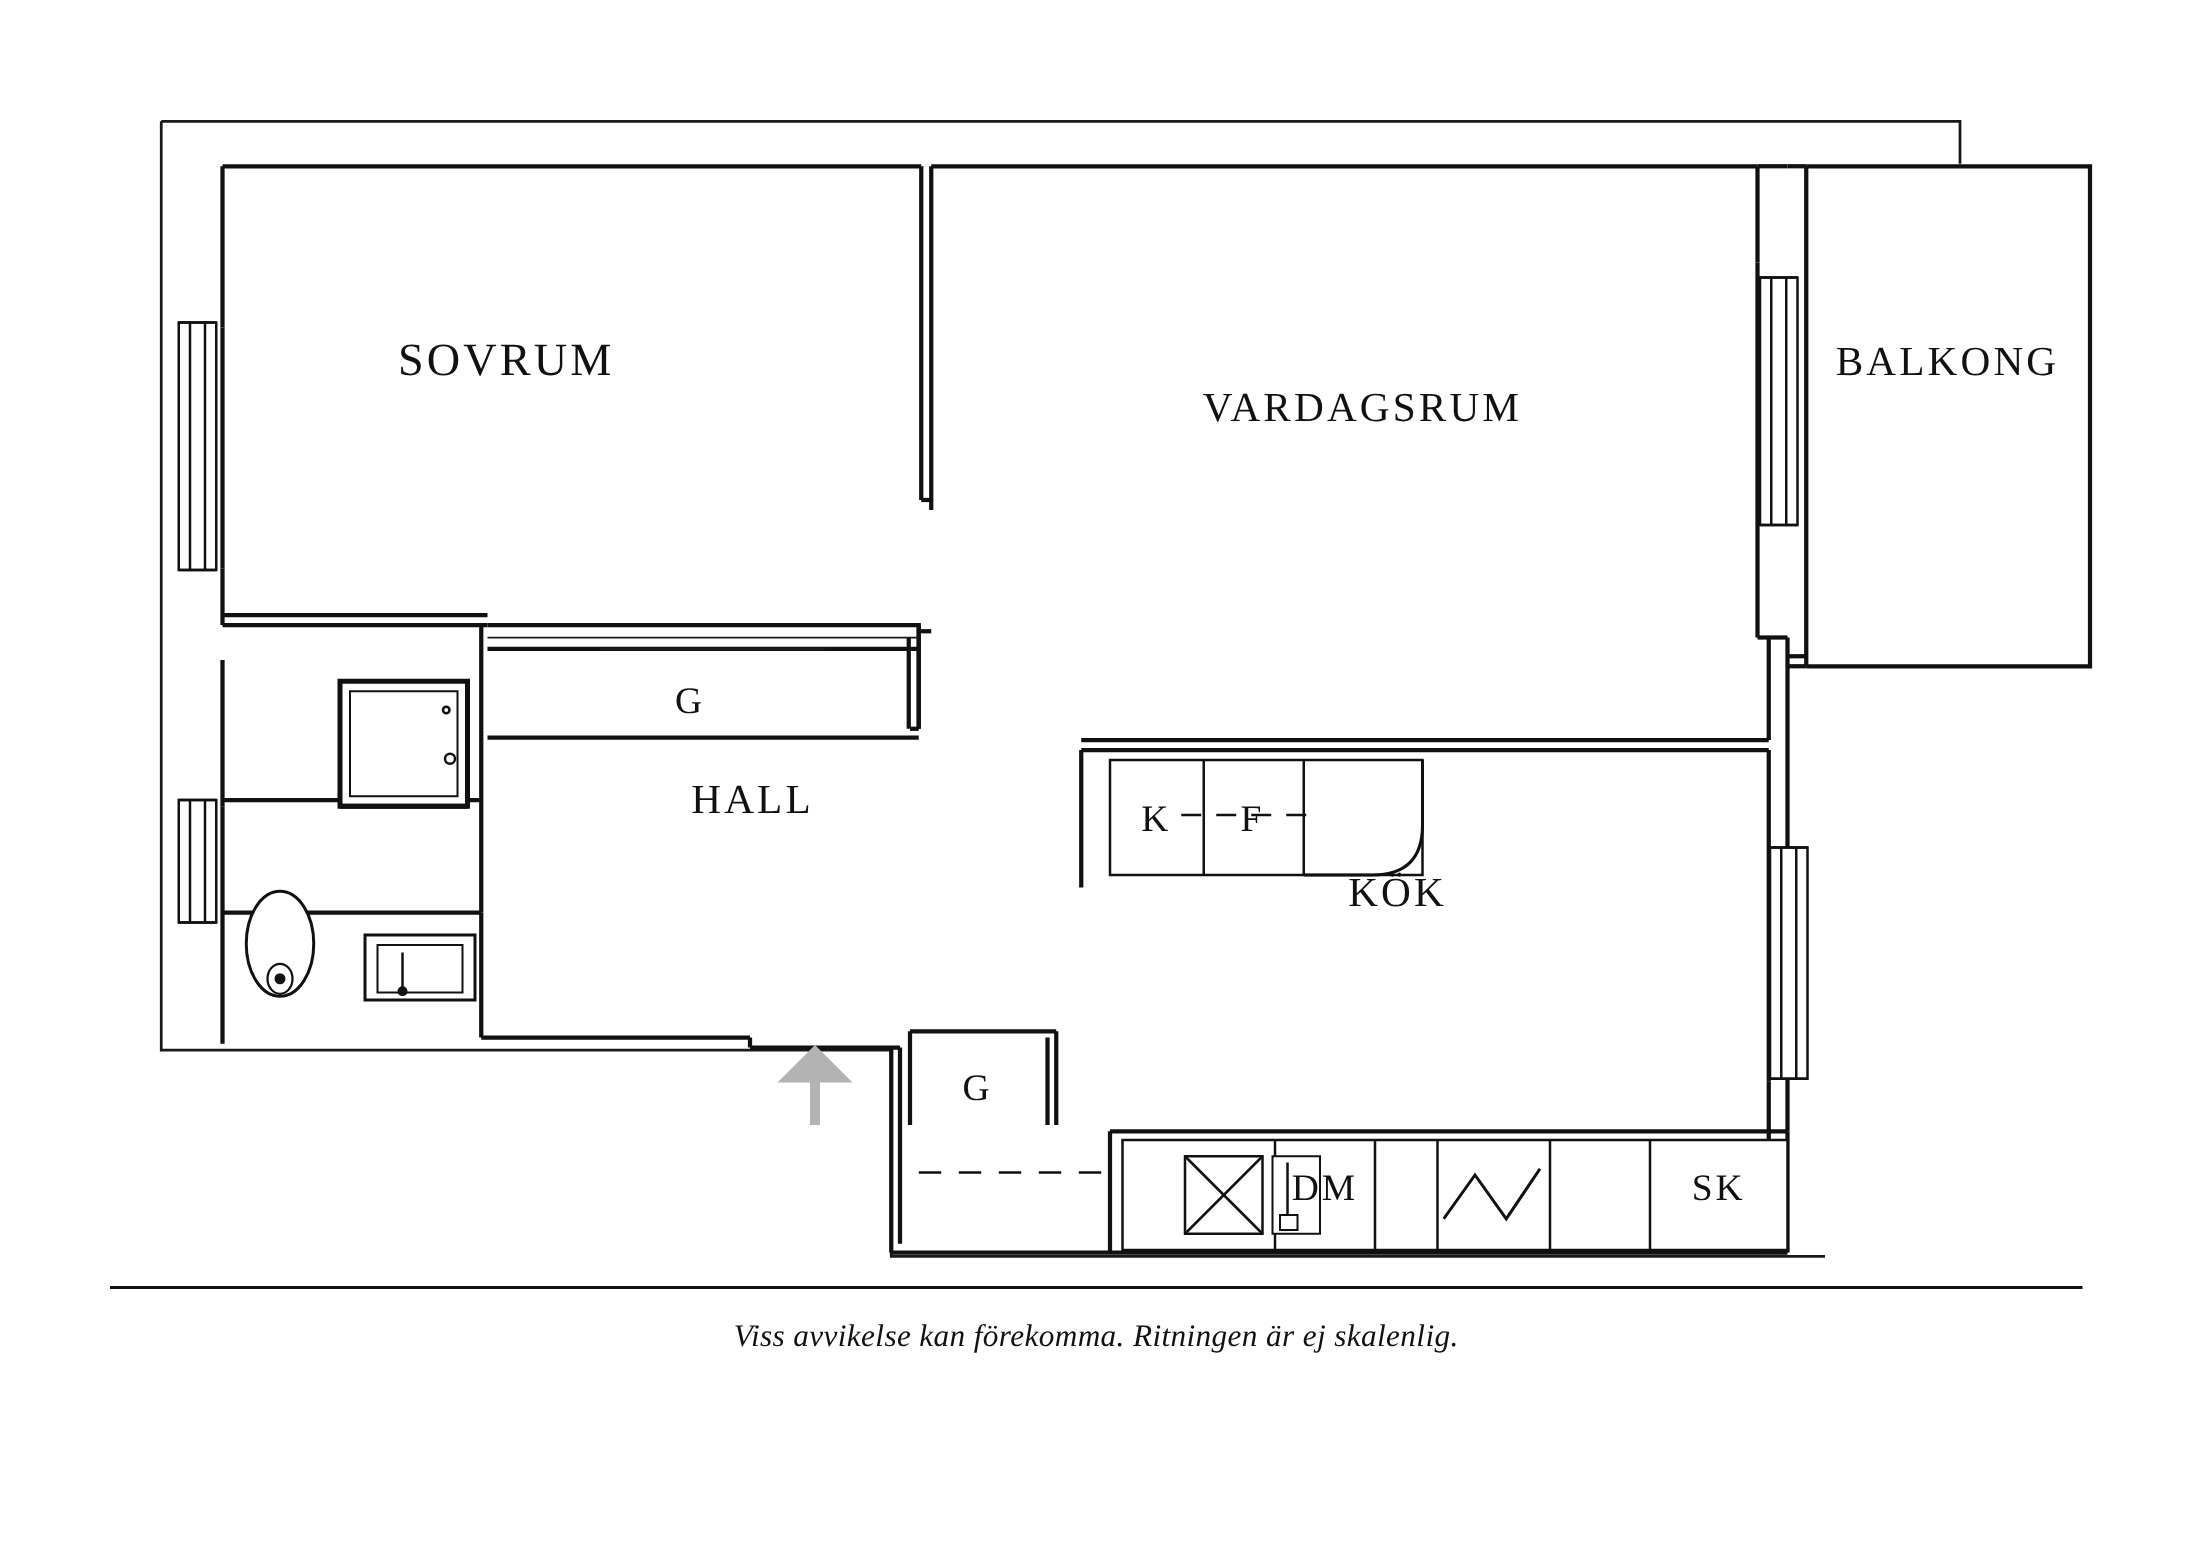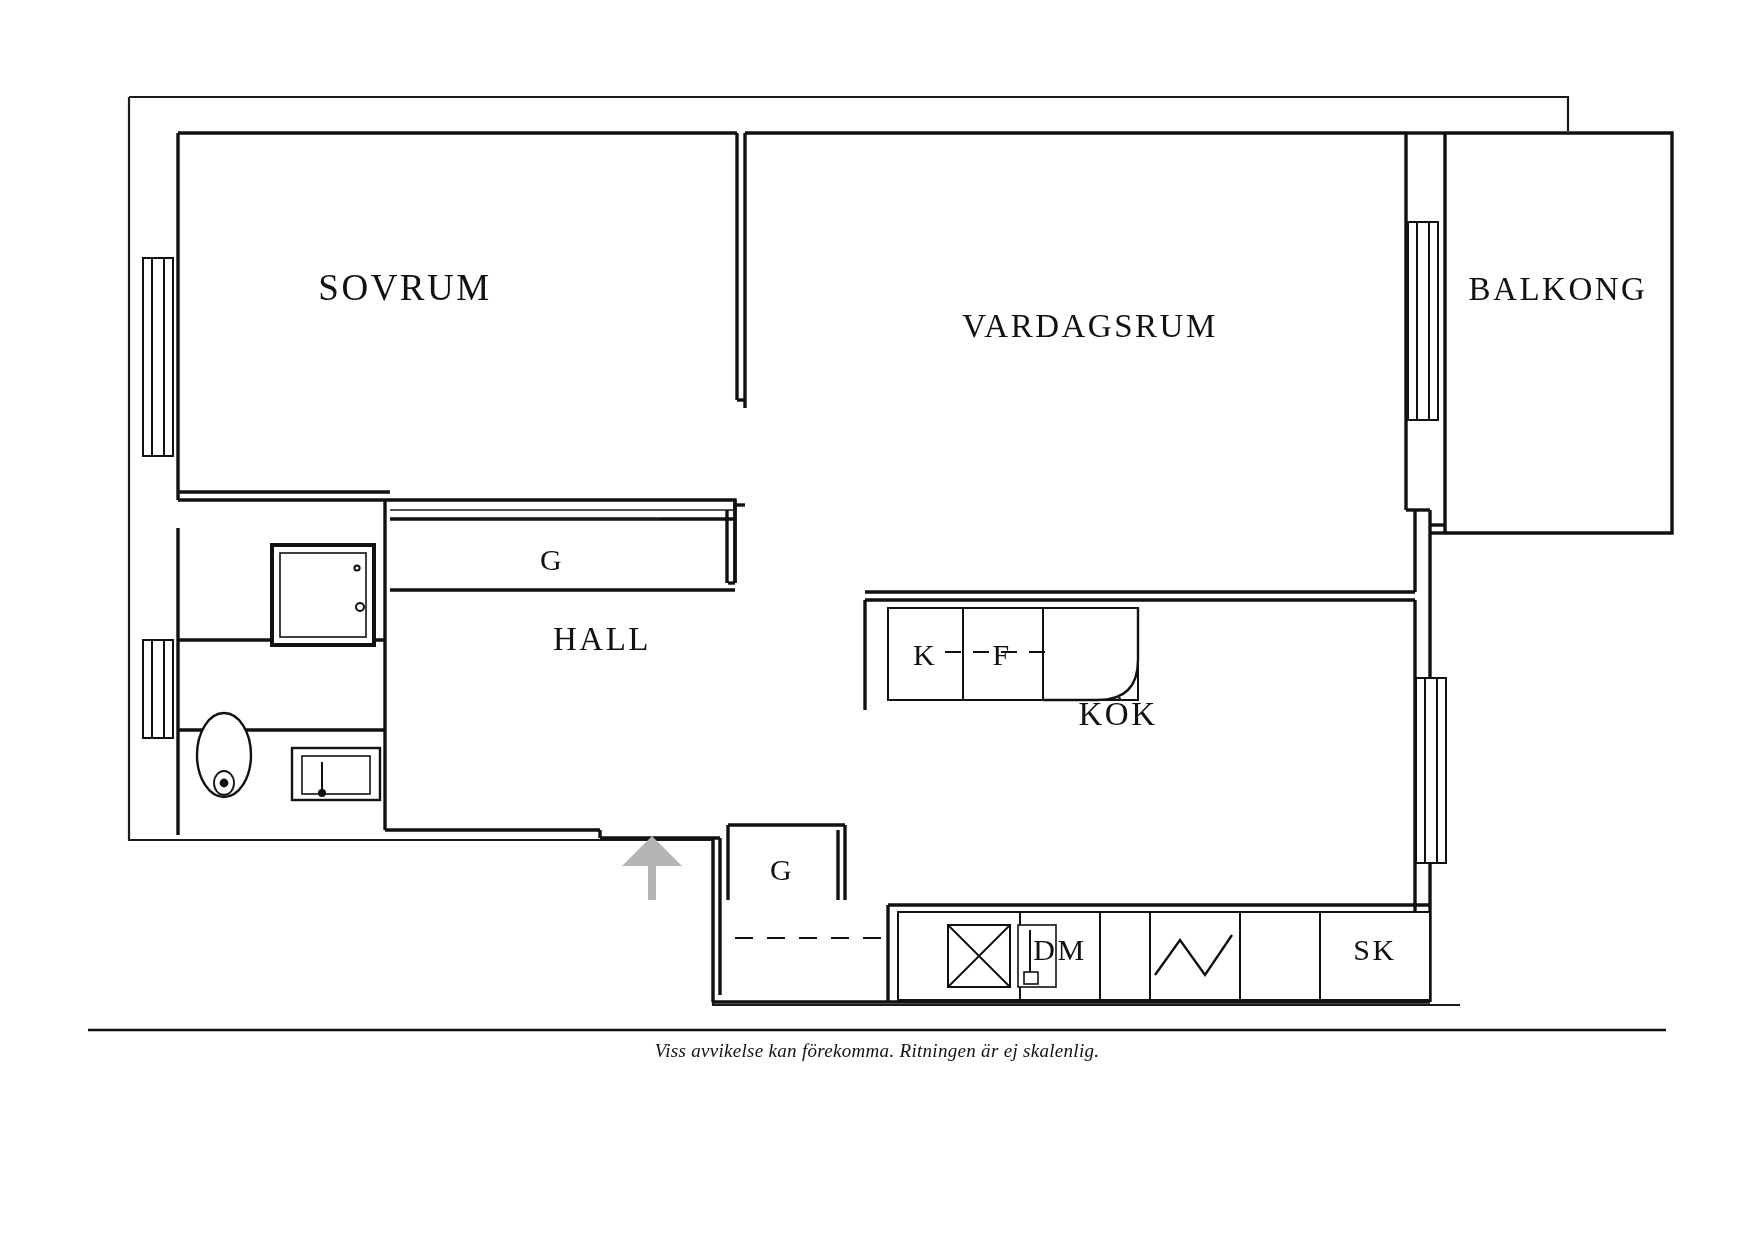--- a/index.html
+++ b/index.html
@@ -38,23 +38,23 @@
   .footer-block {
     position: absolute;
     left: 0;
     top: 1040px;
     width: 1754px;
     text-align: center;
   }
   .footer-note {
     font-family: "Liberation Serif", serif;
     font-style: italic;
-    font-size: 19px;
+    font-size: 25px;
     color: #111111;
-    margin: 0 0 6px 0;
+    margin: 16px 0 6px 0;
     letter-spacing: 0.3px;
   }
   .footer-brand {
     font-family: "Liberation Serif", serif;
     font-size: 30px;
     letter-spacing: 2.5px;
     color: #111111;
     margin: 0;
   }
 </style>

